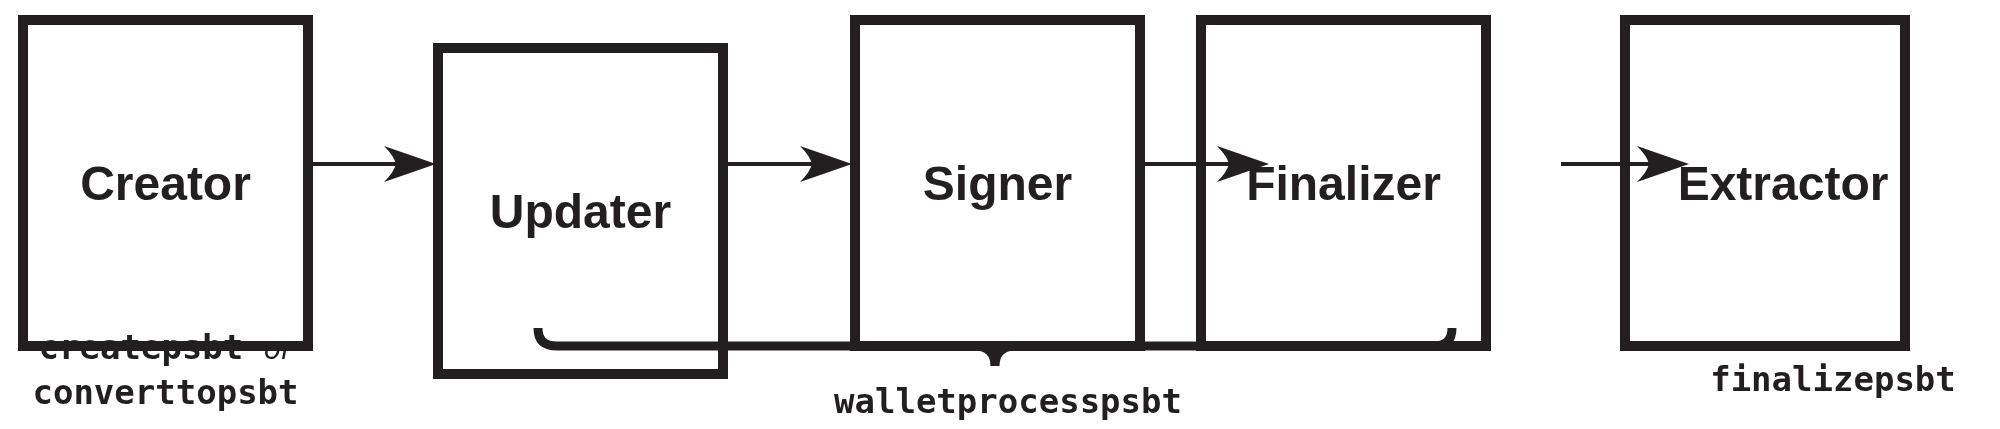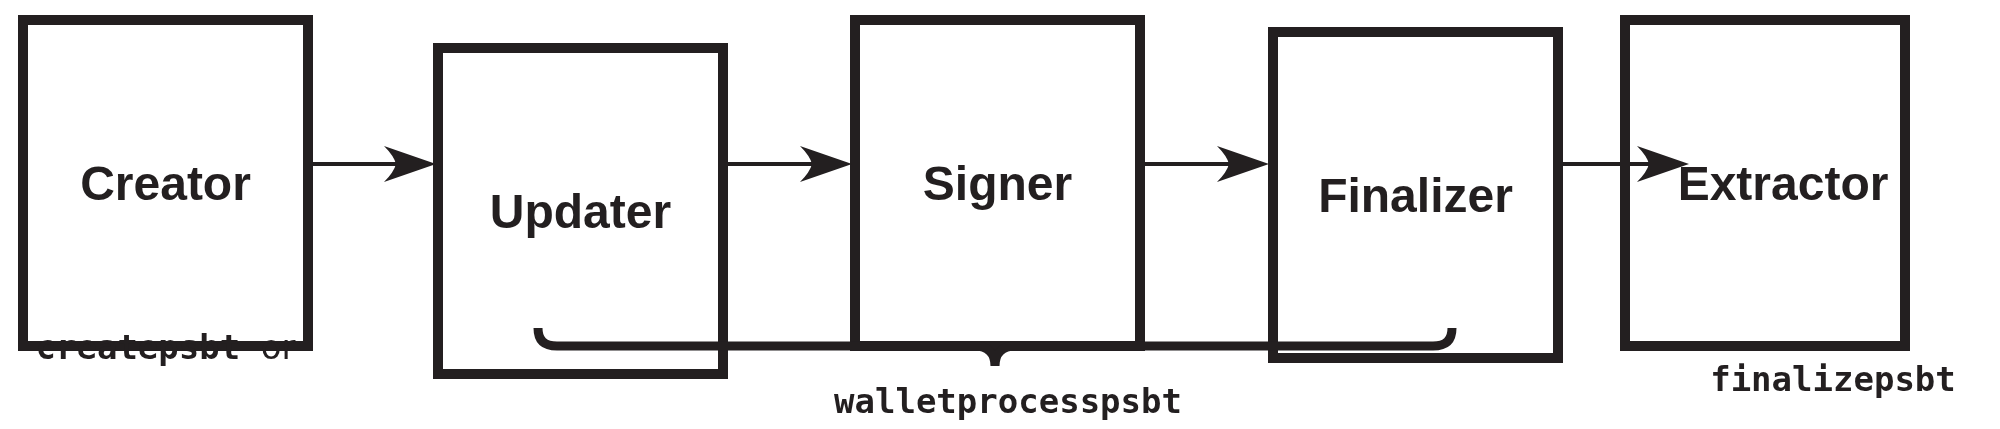--- a/index.html
+++ b/index.html
@@ -68,39 +68,40 @@
   }
   .caption-extractor {
     left: 1688px;
     width: 290px;
     top: 326px;
     line-height: 40px;
     margin-top: 33px;
   }
   .conj {
     font-family: "DejaVu Sans", sans-serif;
+    font-style: italic;
     font-weight: normal;
-    font-size: 34px;
+    font-size: 28px;
   }
 </style>
 </head>
 <body>
 
 <div class="canvas" style="--ink: #231f20; --bg: #ffffff;">
 
   <div class="box" style="left:18px;">
     <span class="box-label">Creator</span>
   </div>
   <div class="box" style="left:433px;margin-top:28px;">
     <span class="box-label">Updater</span>
   </div>
   <div class="box" style="left:850px;">
     <span class="box-label">Signer</span>
   </div>
-  <div class="box" style="left:1268px;margin-top:12px;">
+  <div class="box" style="left:1196px;">
     <span class="box-label">Finalizer</span>
   </div>
   <div class="box" style="left:1620px;width:290px;padding-left:36px;">
     <span class="box-label">Extractor</span>
   </div>
 
   <svg class="arrow" style="left:310px;width:126px;" viewBox="0 0 126 44" aria-hidden="true">
     <path d="M0 22 H 90" stroke="currentColor" stroke-width="4" fill="none"></path>
     <path d="M126 22 L74 4 Q84 14 86 22 Q84 30 74 40 Z" fill="currentColor"></path>
   </svg>
@@ -118,19 +119,20 @@
   </svg>
 
   <svg class="brace" viewBox="0 0 924 44" preserveAspectRatio="none" aria-hidden="true">
     <path d="M5 2 C5 14 11 20 24 20 H442 C454 20 462 27 462 40 C462 27 470 20 482 20 H900 C913 20 919 14 919 2" stroke="currentColor" stroke-width="9" fill="none"></path>
   </svg>
 
   <div class="caption caption-creator">
     <span>createpsbt</span>
     <span class="conj">or</span>
     <br>
+    <span>converttopsbt</span>
   </div>
 
   <div class="caption caption-brace">walletprocesspsbt</div>
 
   <div class="caption caption-extractor">finalizepsbt</div>
 
 </div>
 
 </body></html>

